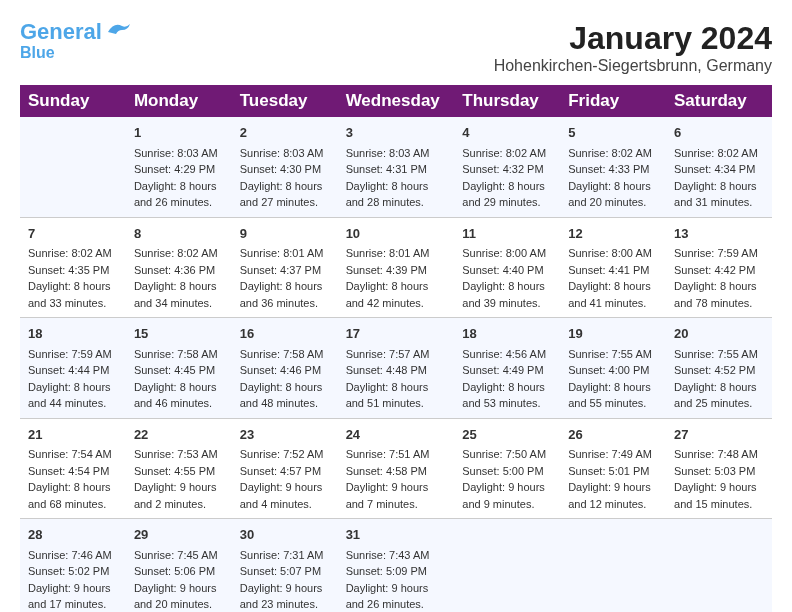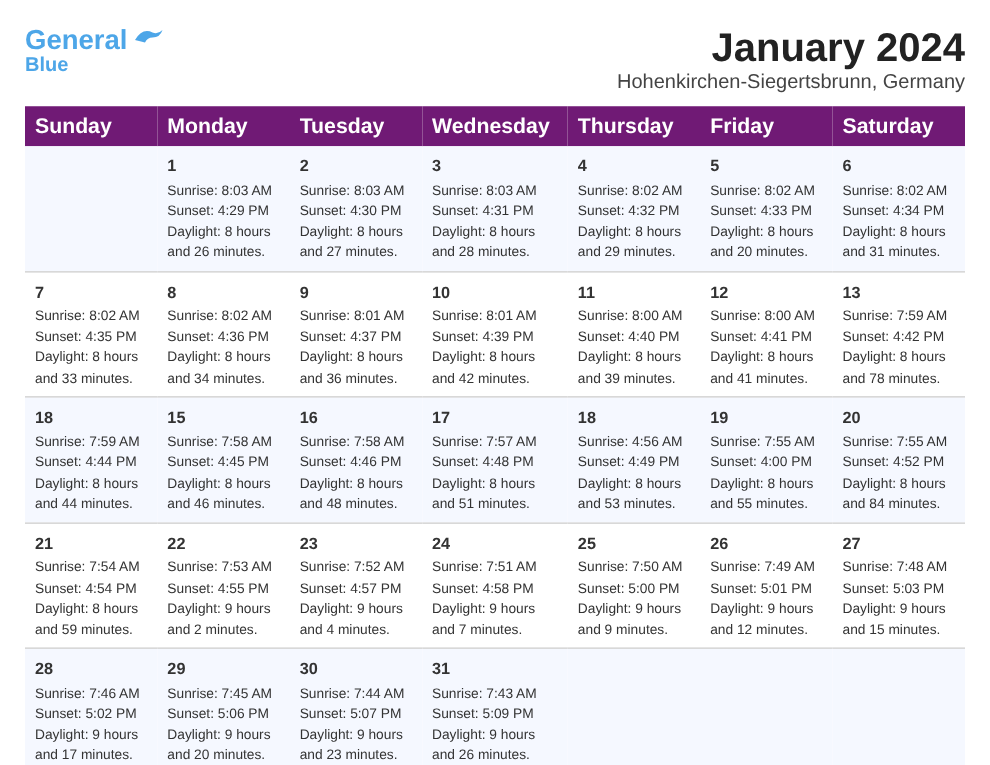--- a/index.html
+++ b/index.html
@@ -254,30 +254,30 @@
           <div class="day-info">Sunrise: 7:55 AM</div>
           <div class="day-info">Sunset: 4:00 PM</div>
           <div class="day-info">Daylight: 8 hours</div>
           <div class="day-info">and 55 minutes.</div>
         </td>
         <td>
           <span class="day-number">20</span>
           <div class="day-info">Sunrise: 7:55 AM</div>
           <div class="day-info">Sunset: 4:52 PM</div>
           <div class="day-info">Daylight: 8 hours</div>
-          <div class="day-info">and 84 minutes.</div>
+          <div class="day-info">and 25 minutes.</div>
         </td>
       </tr>
       <tr>
         <td>
           <span class="day-number">21</span>
           <div class="day-info">Sunrise: 7:54 AM</div>
           <div class="day-info">Sunset: 4:54 PM</div>
           <div class="day-info">Daylight: 8 hours</div>
-          <div class="day-info">and 59 minutes.</div>
+          <div class="day-info">and 68 minutes.</div>
         </td>
         <td>
           <span class="day-number">22</span>
           <div class="day-info">Sunrise: 7:53 AM</div>
           <div class="day-info">Sunset: 4:55 PM</div>
           <div class="day-info">Daylight: 9 hours</div>
           <div class="day-info">and 2 minutes.</div>
         </td>
         <td>
           <span class="day-number">23</span>
@@ -325,21 +325,21 @@
         </td>
         <td>
           <span class="day-number">29</span>
           <div class="day-info">Sunrise: 7:45 AM</div>
           <div class="day-info">Sunset: 5:06 PM</div>
           <div class="day-info">Daylight: 9 hours</div>
           <div class="day-info">and 20 minutes.</div>
         </td>
         <td>
           <span class="day-number">30</span>
-          <div class="day-info">Sunrise: 7:44 AM</div>
+          <div class="day-info">Sunrise: 7:31 AM</div>
           <div class="day-info">Sunset: 5:07 PM</div>
           <div class="day-info">Daylight: 9 hours</div>
           <div class="day-info">and 23 minutes.</div>
         </td>
         <td>
           <span class="day-number">31</span>
           <div class="day-info">Sunrise: 7:43 AM</div>
           <div class="day-info">Sunset: 5:09 PM</div>
           <div class="day-info">Daylight: 9 hours</div>
           <div class="day-info">and 26 minutes.</div>

